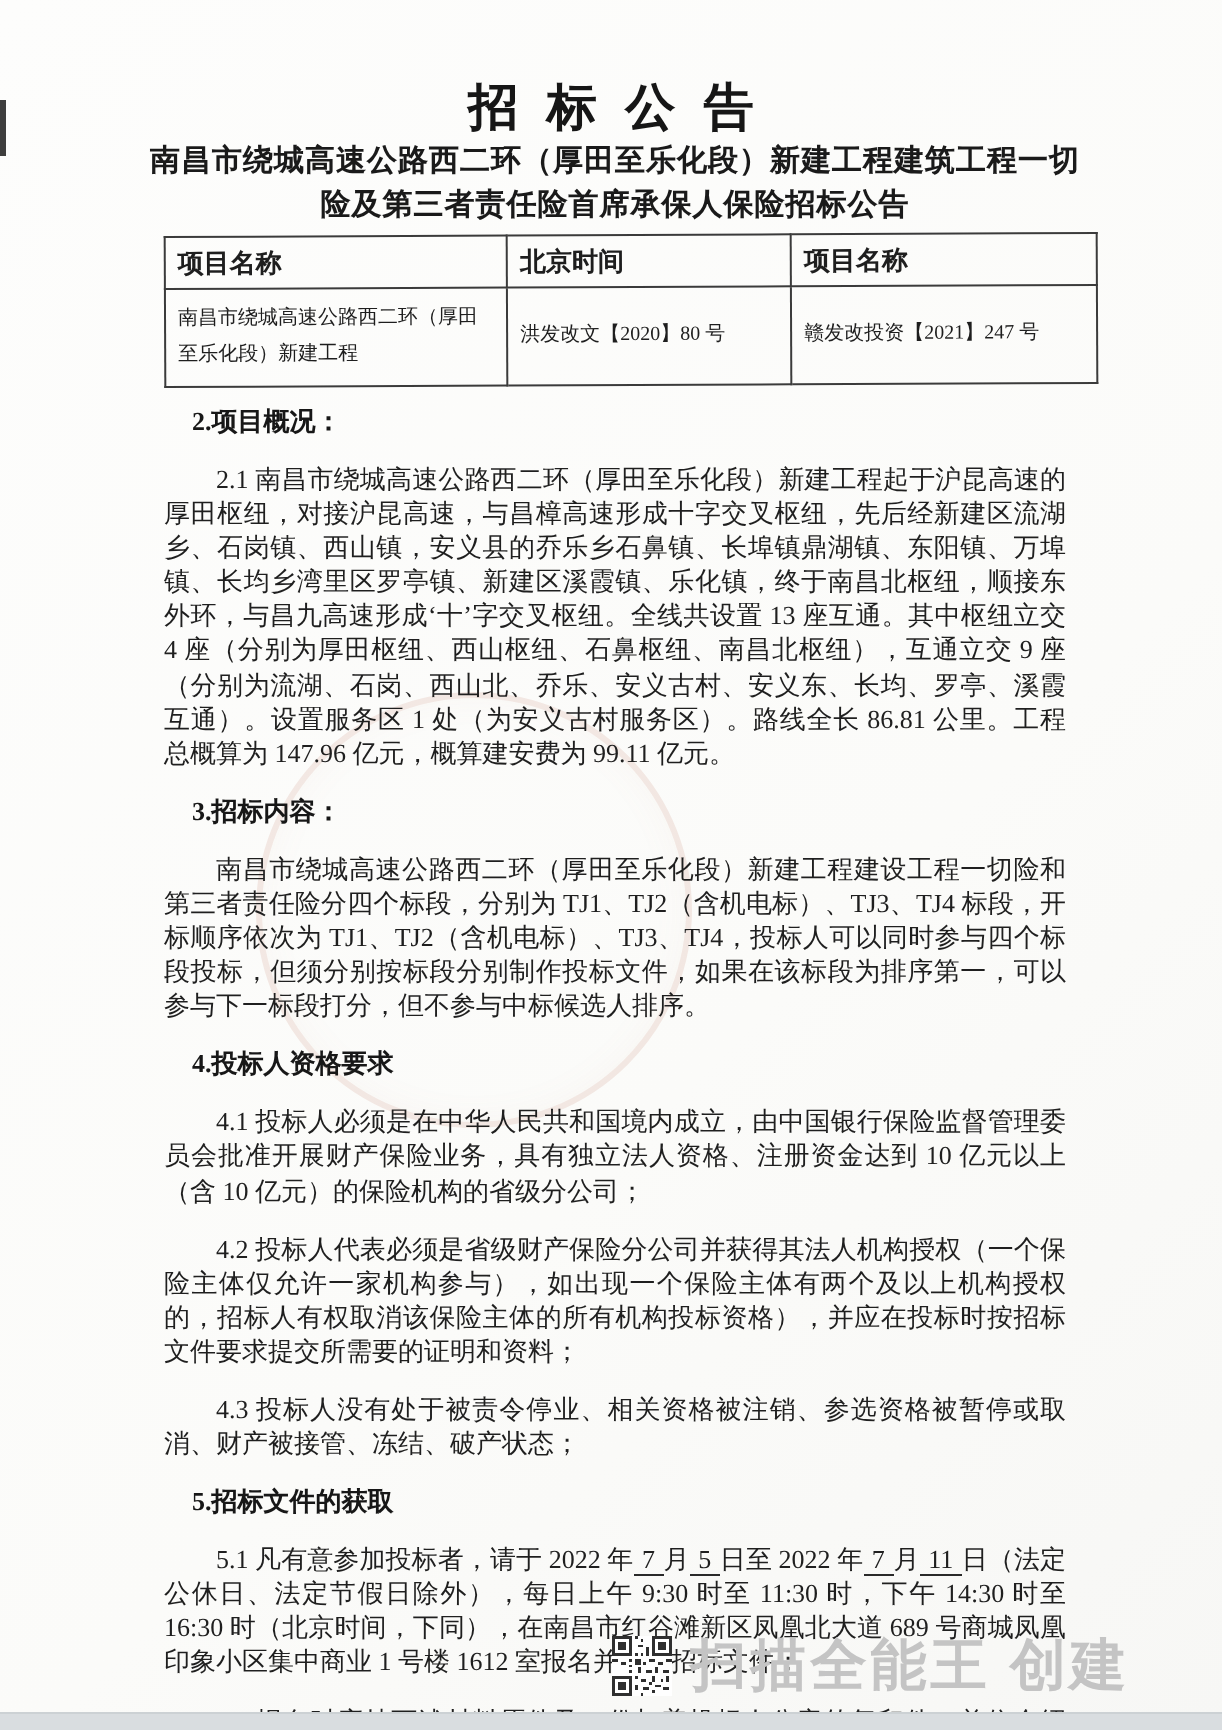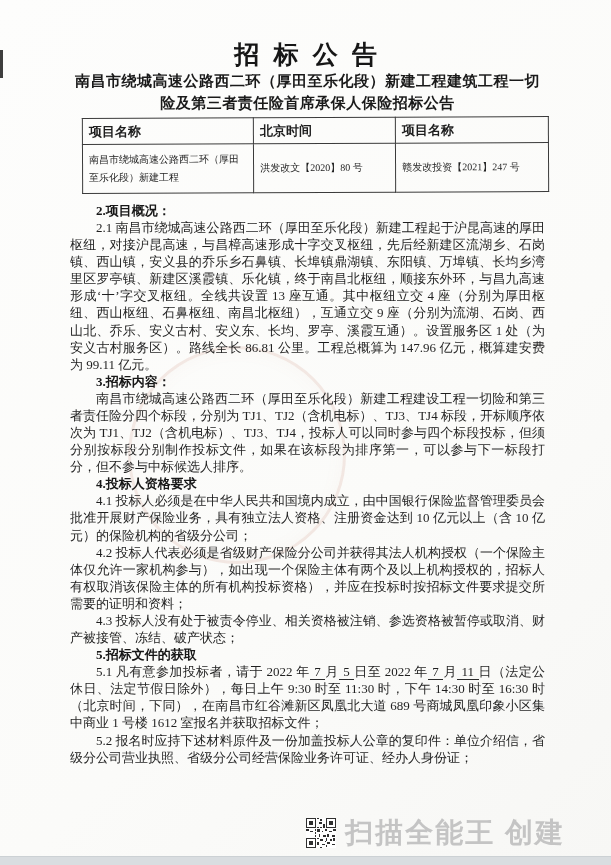--- a/index.html
+++ b/index.html
@@ -83,21 +83,21 @@
     font-size:10px;
     height:44px;
     line-height:18px;
     margin-left:46px;
   }
   .col-name{width:172px;}
   .col-study{width:138px;}
   .col-budget{width:150px;}
   .sections{margin-top:9px;}
   .para{
-    margin:0;
+    margin:12px;
     font-size:13px;
     line-height:17.1px;
     text-indent:2em;
     text-align:justify;
     color:#1f1f1f;
   }
   .u-date{
     border-bottom:1px solid #2a2a2a;
     padding:0 1px;
   }

